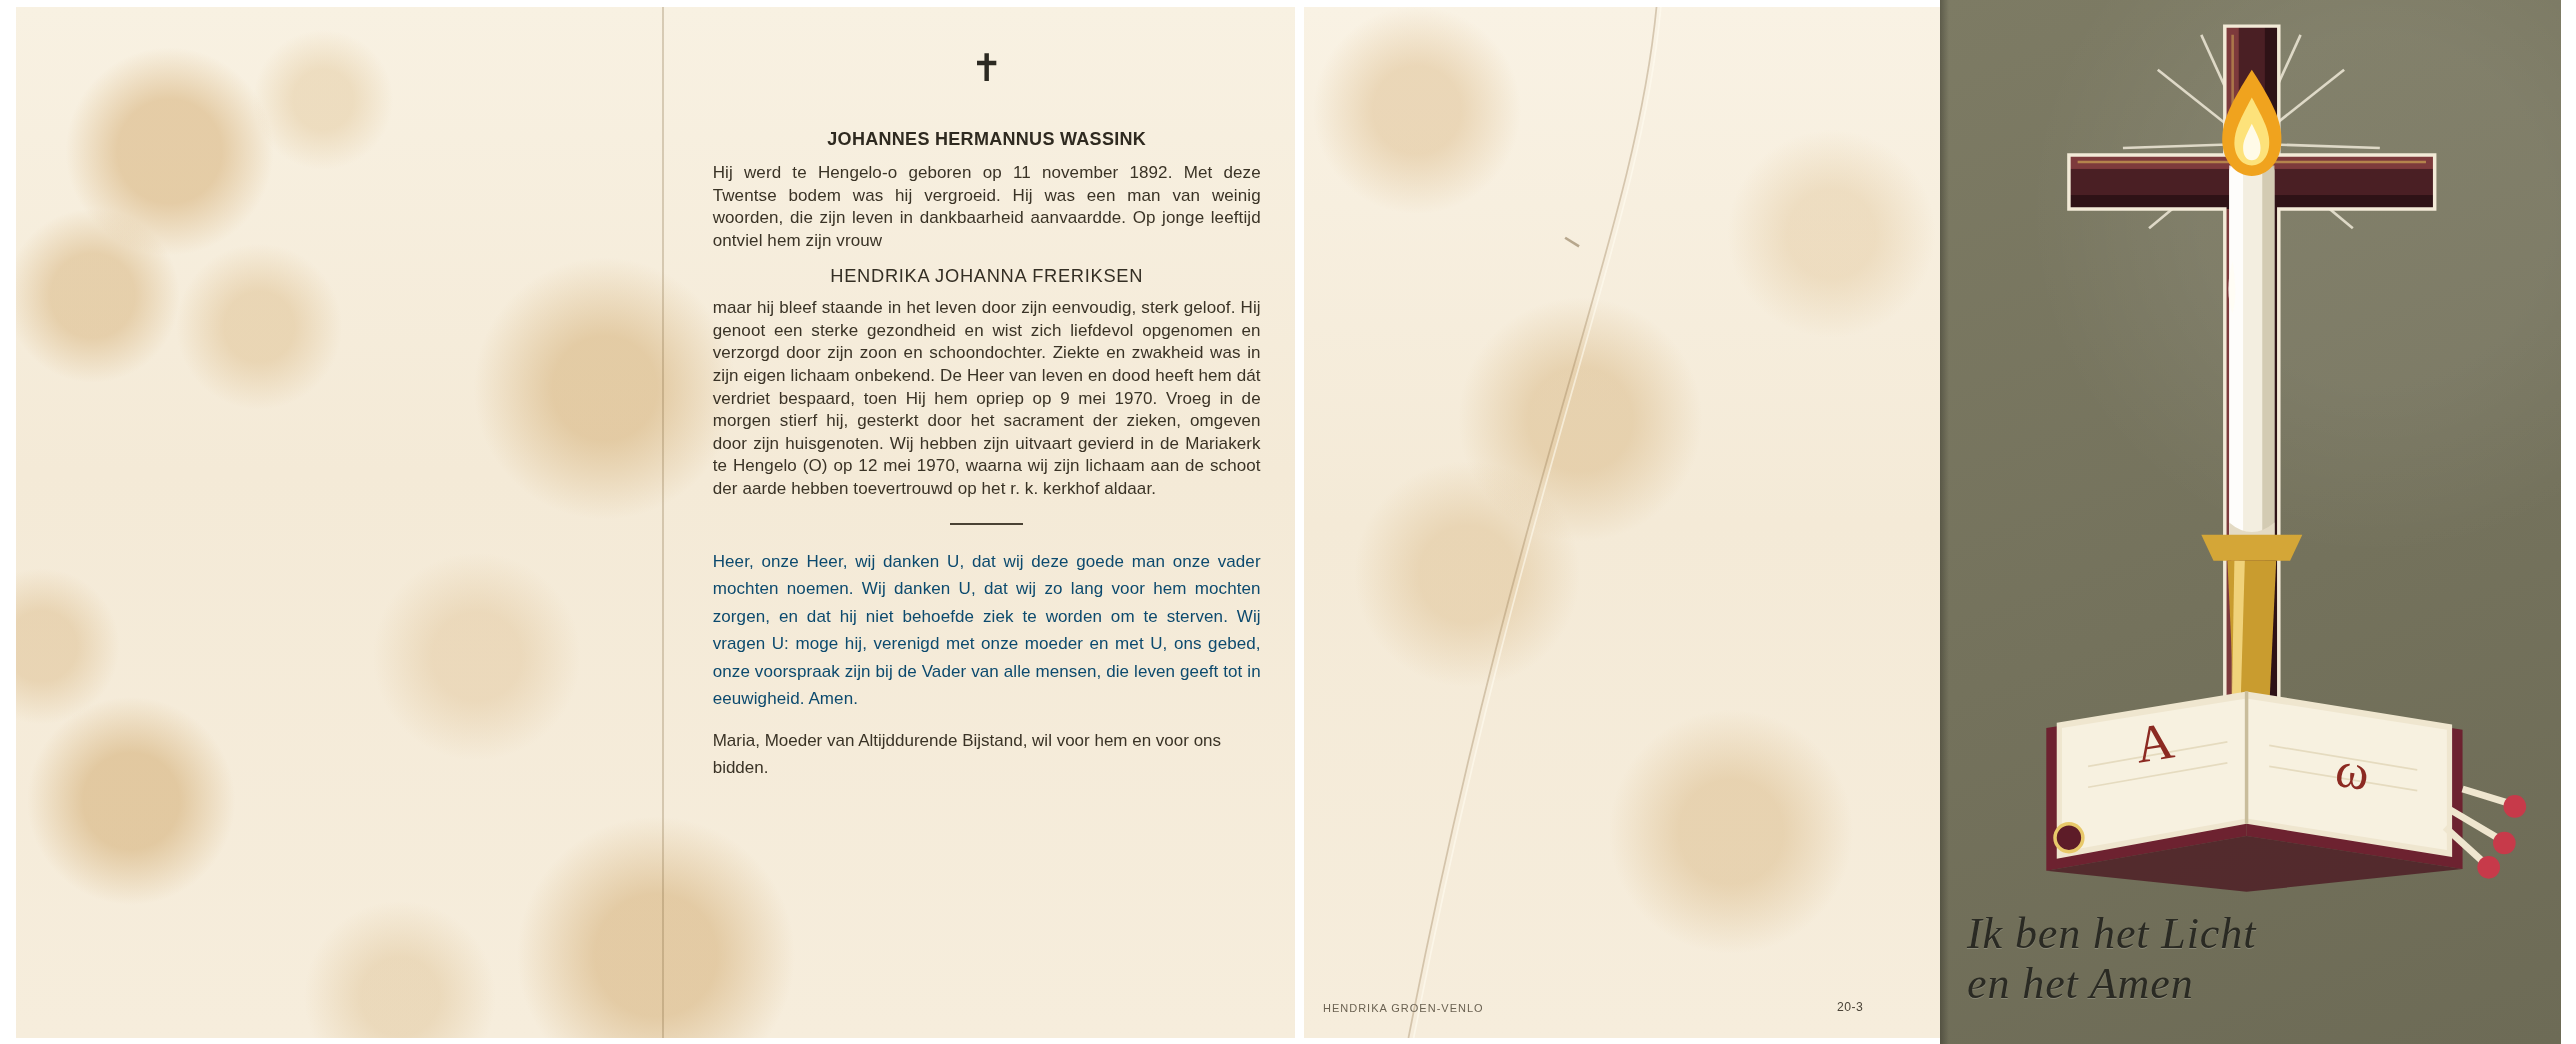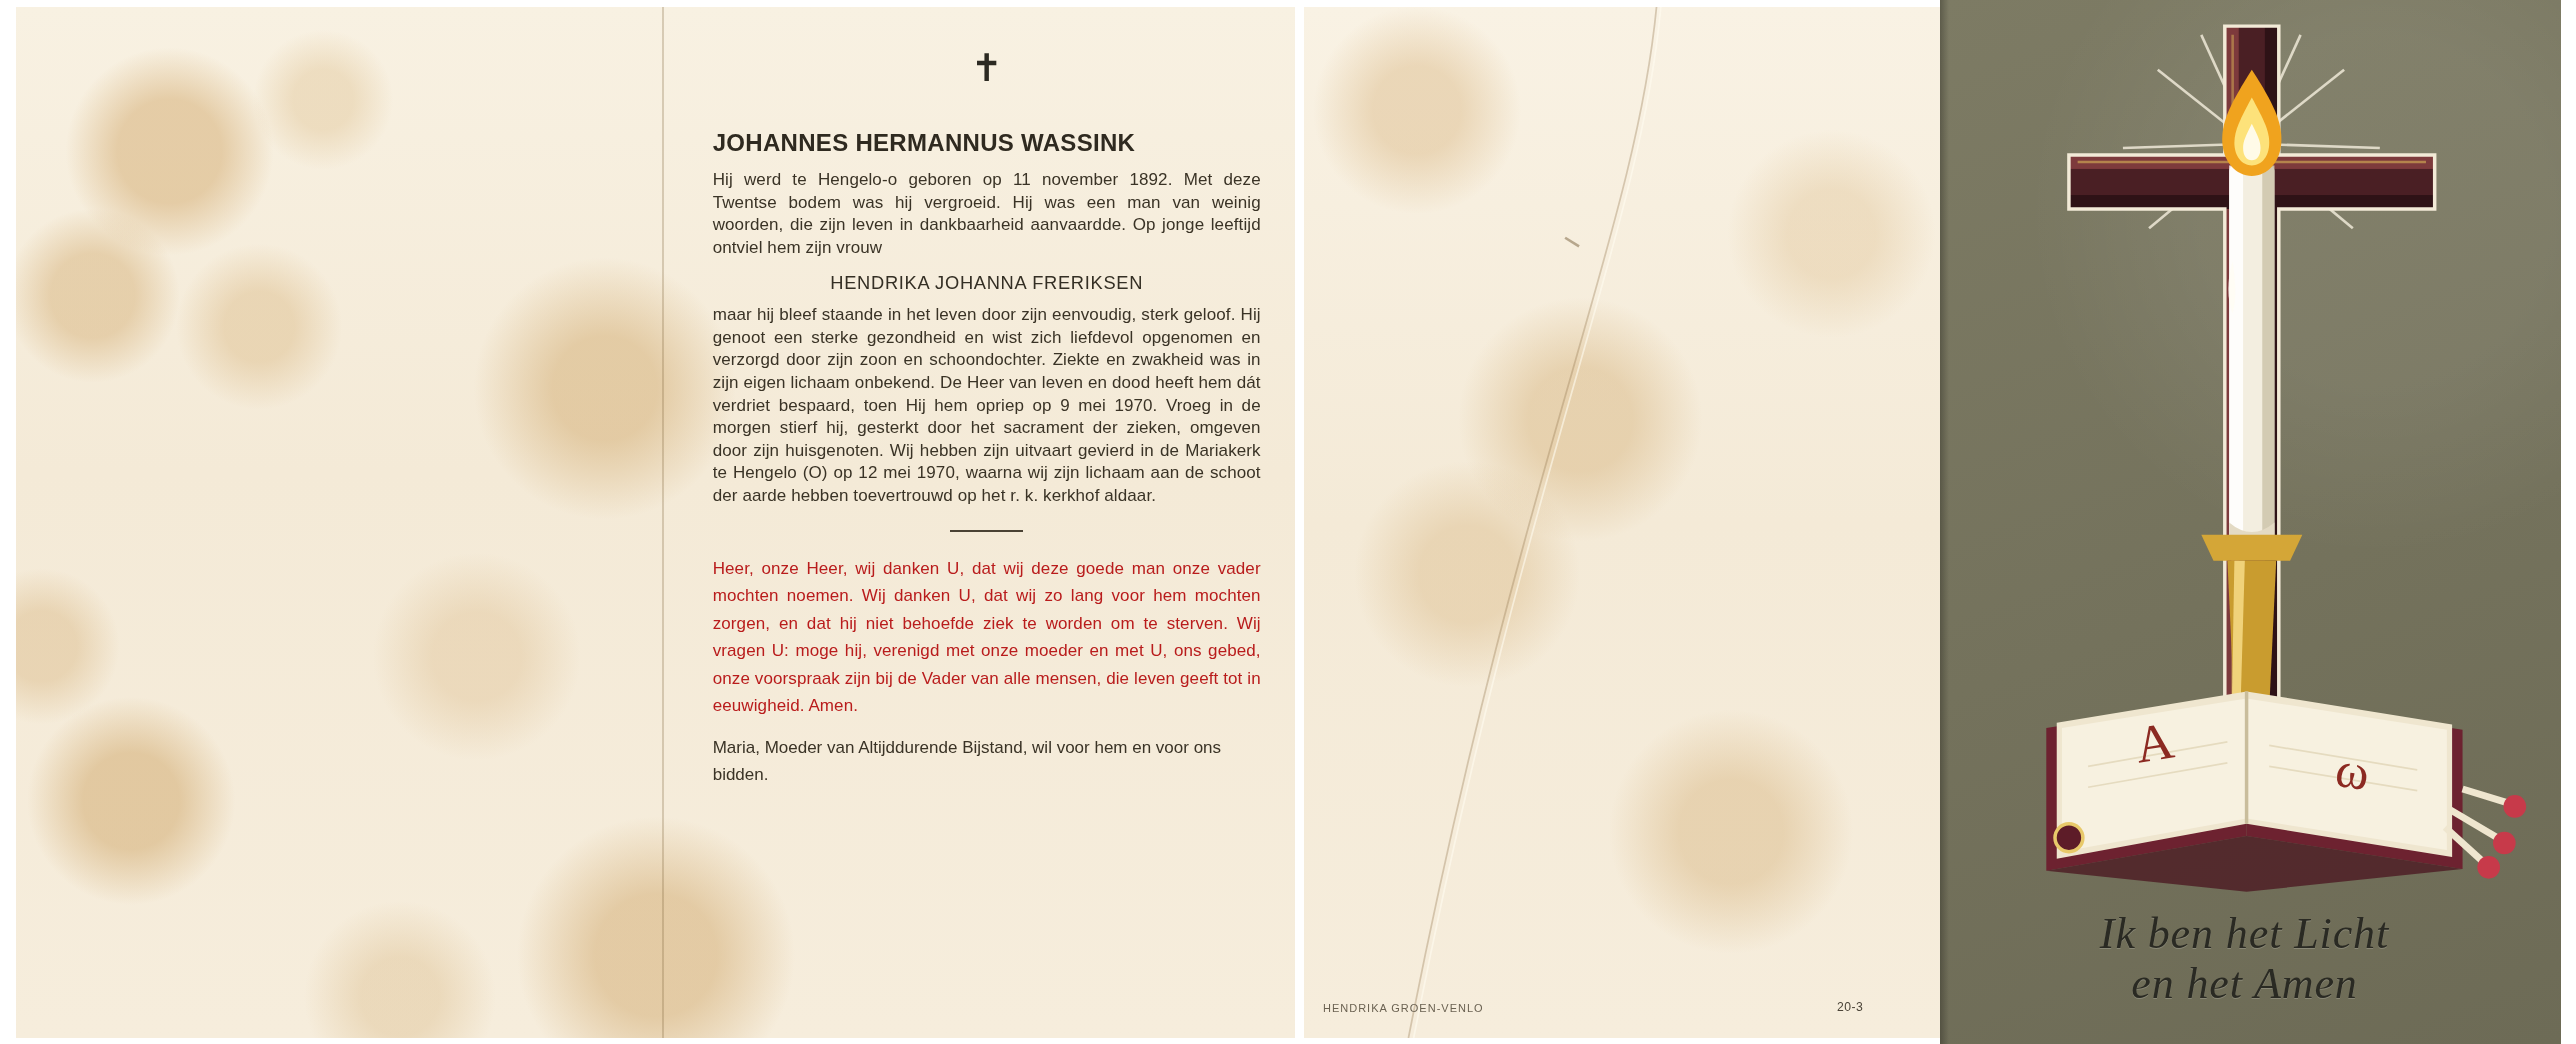--- a/index.html
+++ b/index.html
@@ -66,34 +66,34 @@
     position:absolute;left:50%;top:42px;transform:translateX(-50%);
     font-size:38px;line-height:1;color:#2c2a22;font-family:"Liberation Serif",serif;
   }
   .body-col{
     position:absolute;left:35px;top:122px;width:548px;
   }
   .lead{
     text-align:center;font-size:18.3px;letter-spacing:0.5px;margin:0 0 8.7px 0;color:#3a3326;
   }
   .name{
-    font-size:24px;font-weight:bold;letter-spacing:0.3px;margin:0 0 12.2px 0;color:#2f2a20;
+    text-align:center;font-size:18px;font-weight:bold;letter-spacing:0.3px;margin:0 0 12.2px 0;color:#2f2a20;
   }
   .para{
     font-size:17px;line-height:1.33;text-align:justify;margin:0 0 1.7px 0;letter-spacing:0.1px;
     color:#3a3326;
   }
   .name2{
     text-align:center;font-size:18.3px;letter-spacing:0.7px;margin:12.2px 0 10.4px 0;color:#342f24;
   }
   .rule{
     width:73px;height:1.7px;background:#4a4234;margin:22.6px auto 22.6px auto;
   }
   .prayer{
-    font-size:17px;line-height:1.62;text-align:justify;margin:0;color:#b91c1c;letter-spacing:0.1px;
+    font-size:17px;line-height:1.62;text-align:justify;margin:0;color:#0c4a6e;letter-spacing:0.1px;
   }
   .closing{
     font-size:17px;line-height:1.62;text-align:left;margin:14px 0 0 0;color:#3a3326;
   }
 
   
   .imprint{
     position:absolute;left:19px;bottom:24.4px;font-size:11px;letter-spacing:1px;color:#6b6252;
   }
   .cat-no{
@@ -108,24 +108,25 @@
   }
   .cover:before{
     content:"";position:absolute;inset:0;
     background:
       radial-gradient(circle at 70% 20%, rgba(255,255,255,.06) 0 174px, rgba(255,255,255,0) 348px),
       linear-gradient(160deg,#7d7b64 0%,#74725c 55%,#6d6b56 100%);
   }
   .cover-art{position:absolute;inset:0;}
   .cover-art svg{display:block;width:100%;height:100%;}
   .cover-caption{
-    position:absolute;left:0;right:12px;bottom:37px;text-align:center;
+    position:absolute;left:0;right:12px;bottom:37px;text-align:left;
     font-family:"Liberation Serif",serif;font-style:italic;
     color:#2a2a23;font-size:44px;line-height:1.12;letter-spacing:0.9px;
     text-shadow:0 0.9px 0 rgba(255,255,255,.18);
+    padding-left:27px;
   }
   .cover-caption span{display:block;}
 
   
   .cover-edge{
     position:absolute;left:0;top:0;width:8.7px;height:100%;
     background:linear-gradient(90deg,rgba(0,0,0,.25),rgba(0,0,0,0));
   }
   .page-gap{
     position:absolute;left:1295px;top:0;width:10.4px;height:1045px;background:#ffffff;

